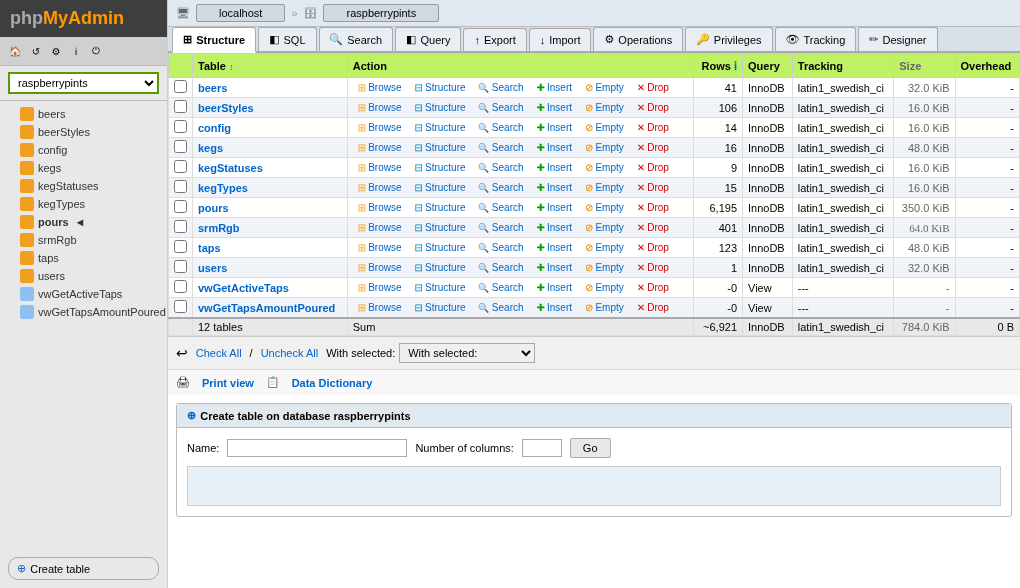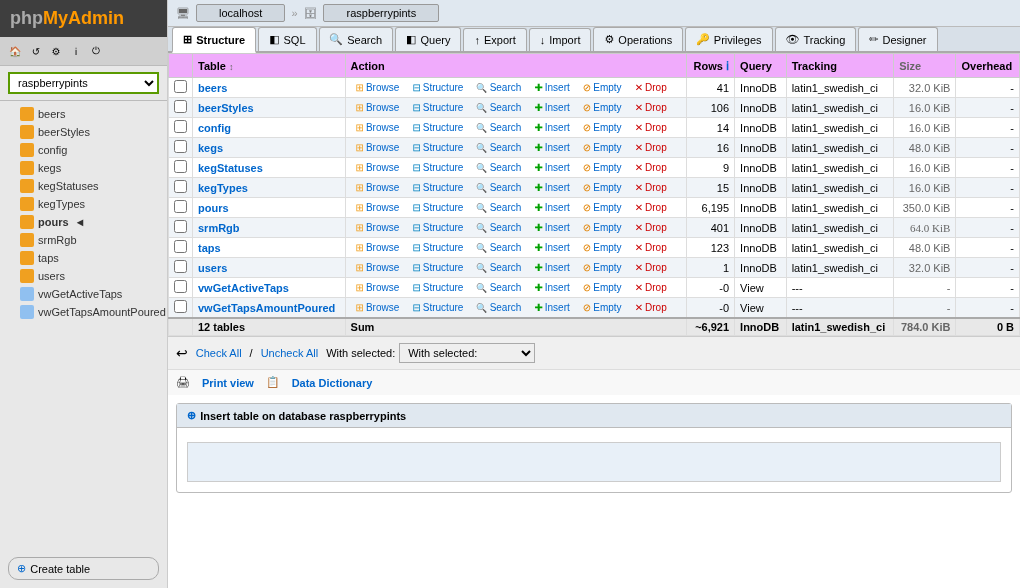--- a/index.html
+++ b/index.html
@@ -151,21 +151,21 @@
       padding: 0;
     }
 
     
     .data-table {
       width: 100%;
       border-collapse: collapse;
       font-size: 11px;
     }
     .data-table th {
-      background: #f0abfc;
+      background: #bef264;
       border: 1px solid #ccc;
       padding: 3px 5px;
       text-align: left;
       white-space: nowrap;
       font-weight: bold;
     }
     .data-table td {
       border: 1px solid #ddd;
       padding: 2px 5px;
       white-space: nowrap;
@@ -194,21 +194,21 @@
     .btn-drop { color: #cc0000; }
 
     .rows-col { text-align: right; }
     .size-col { text-align: right; color: #666; }
     .overhead-col { text-align: right; }
 
     .table-name-link { color: #0066cc; cursor: pointer; font-weight: bold; }
 
     .sum-row td {
       background: #e8e8e8 !important;
-      font-weight: bold;
+      font-weight: normal;
       border-top: 2px solid #aaa;
     }
 
     
     #bottom-actions {
       padding: 6px 8px;
       border-top: 1px solid #ccc;
       background: #f0f0f0;
       display: flex;
       align-items: center;
@@ -688,20 +688,27 @@
     <div id="print-dict">
       <span>🖨</span>
       <a class="print-link">Print view</a>
       <span>📋</span>
       <a class="print-link">Data Dictionary</a>
     </div>
 
     <div id="create-table-panel">
       <div class="panel-header">
         <span style="color:#0066cc;">⊕</span>
-        <span>Insert table on database raspberrypints</span>
+        <span>Create table on database raspberrypints</span>
       </div>
       <div class="panel-body">
+        <div class="form-row">
+          <label class="form-label">Name:</label>
+          <input type="text" class="form-input name-input" style="">
+          <label class="form-label">Number of columns:</label>
+          <input type="text" class="form-input cols-input" style="">
+          <button class="go-btn">Go</button>
+        </div>
         <div style="width:100%;height:40px;background:#e8f0f8;border:1px solid #ccc;margin-top:4px;"></div>
       </div>
     </div>
   </div>
 </div>
 
 </body></html>

